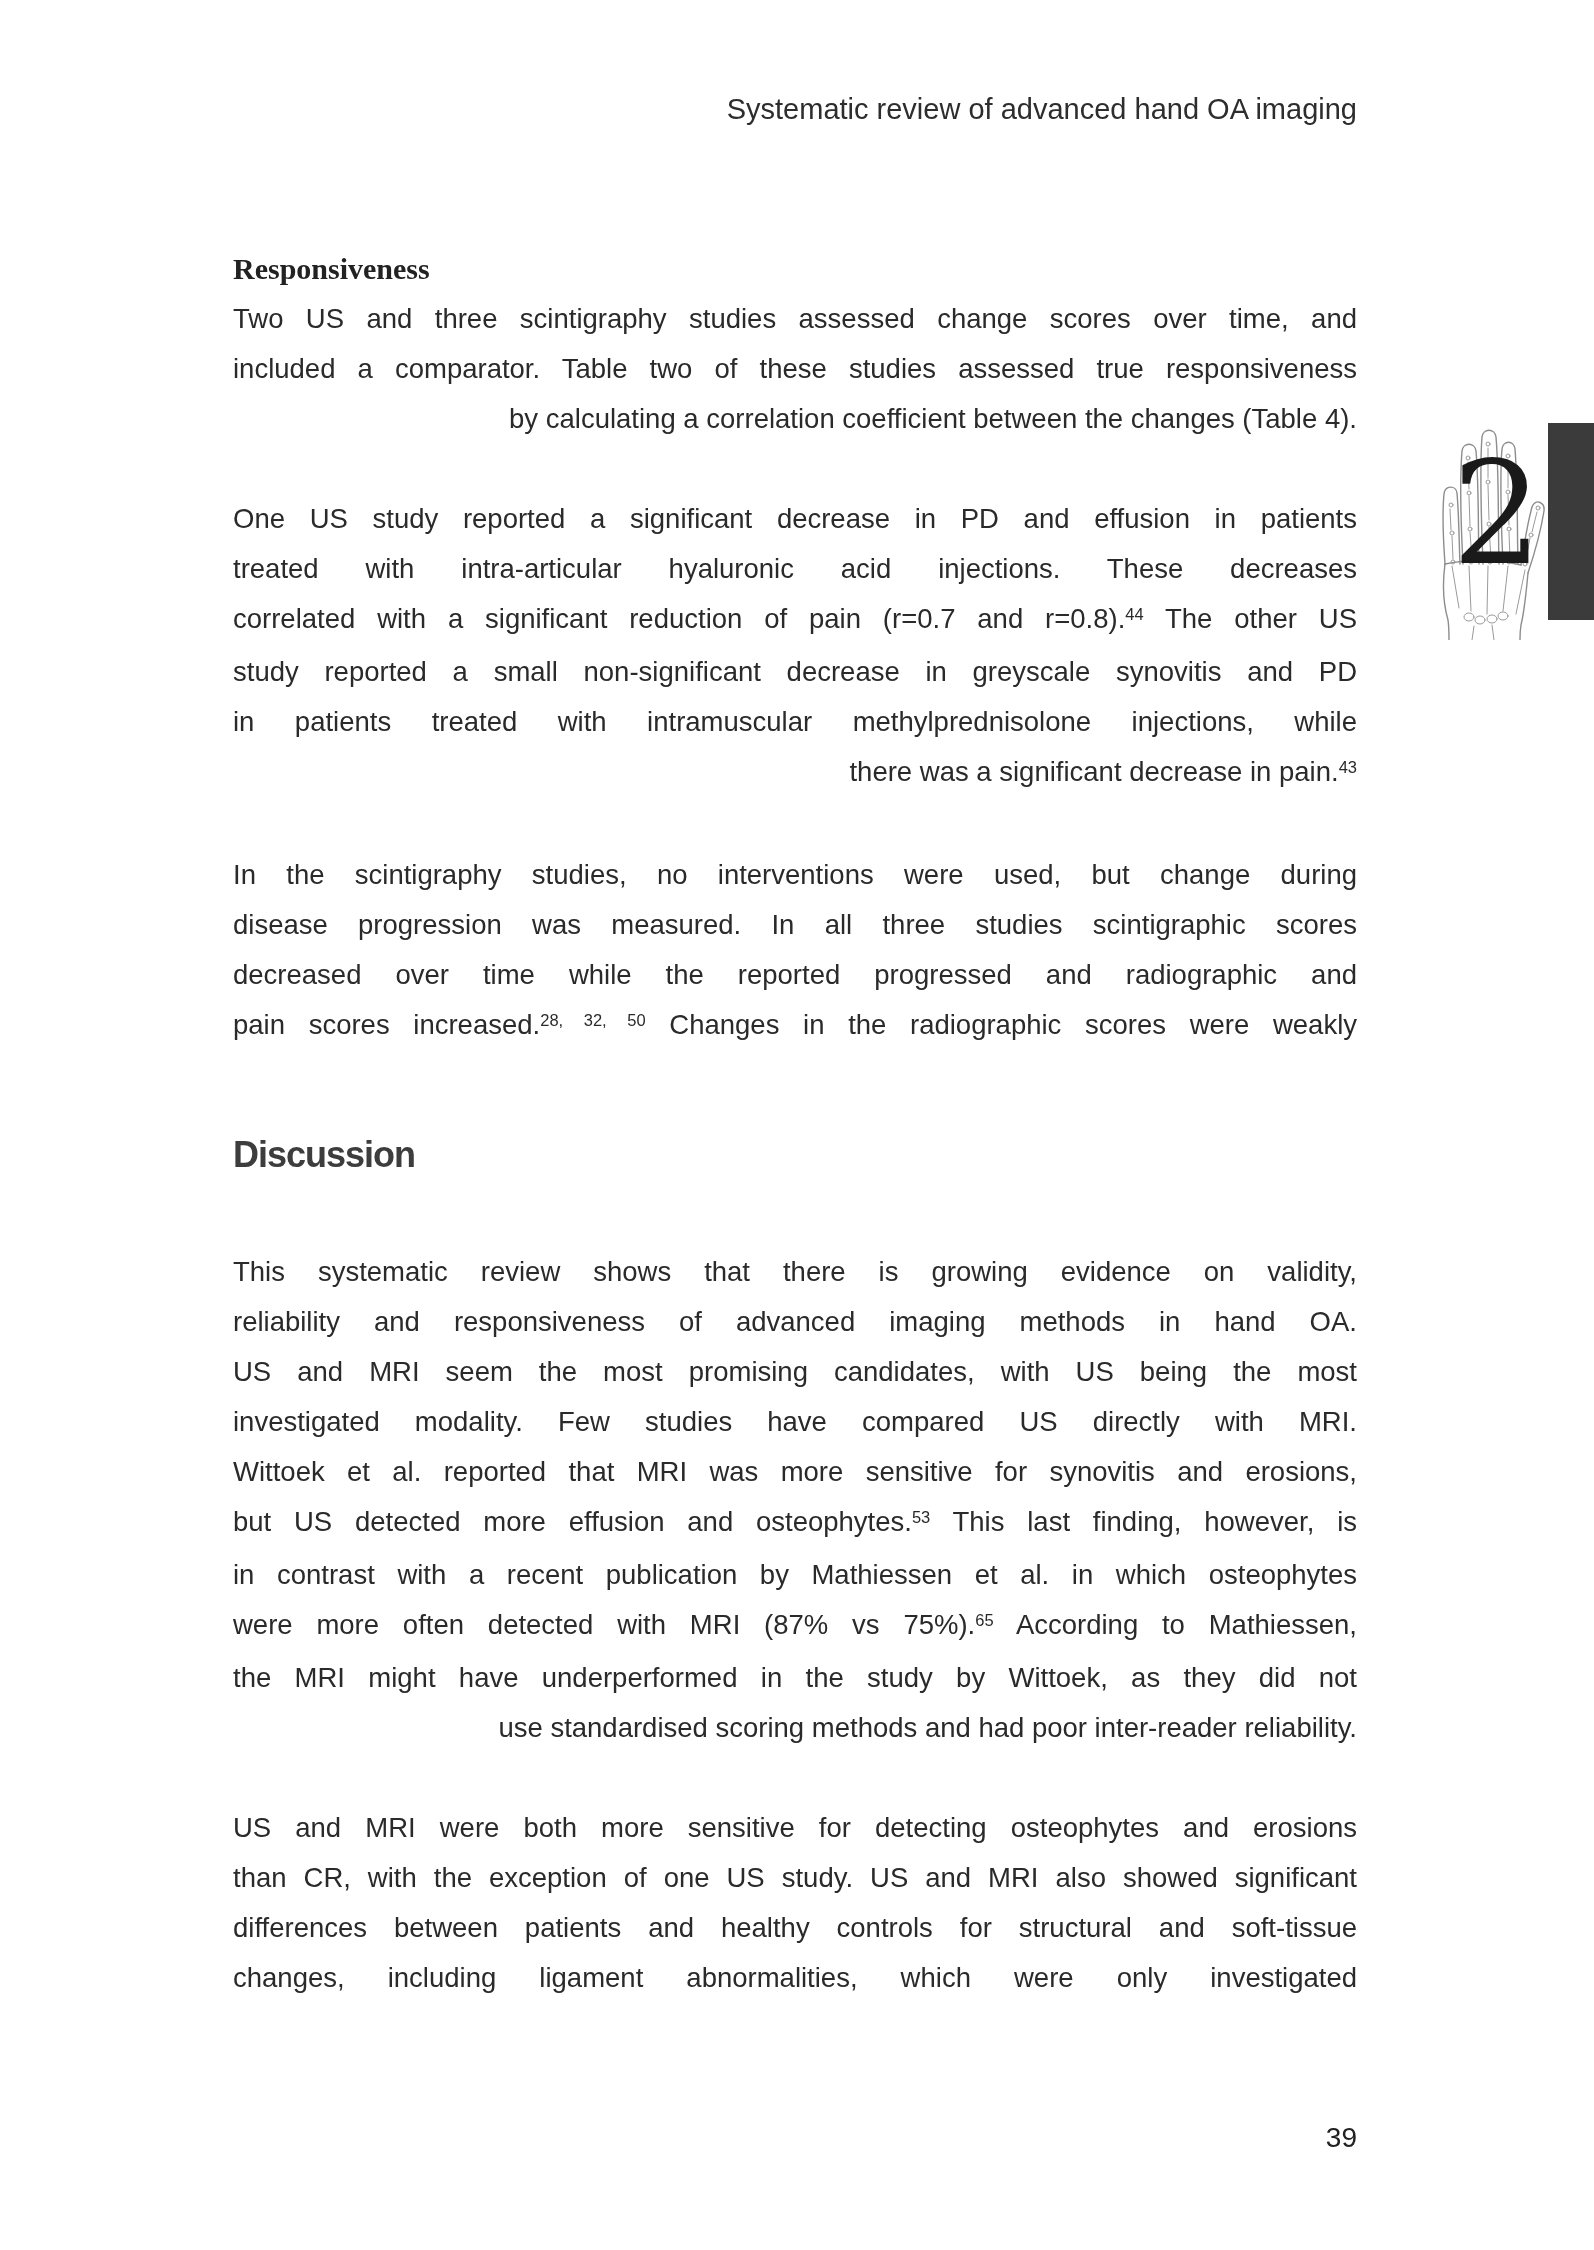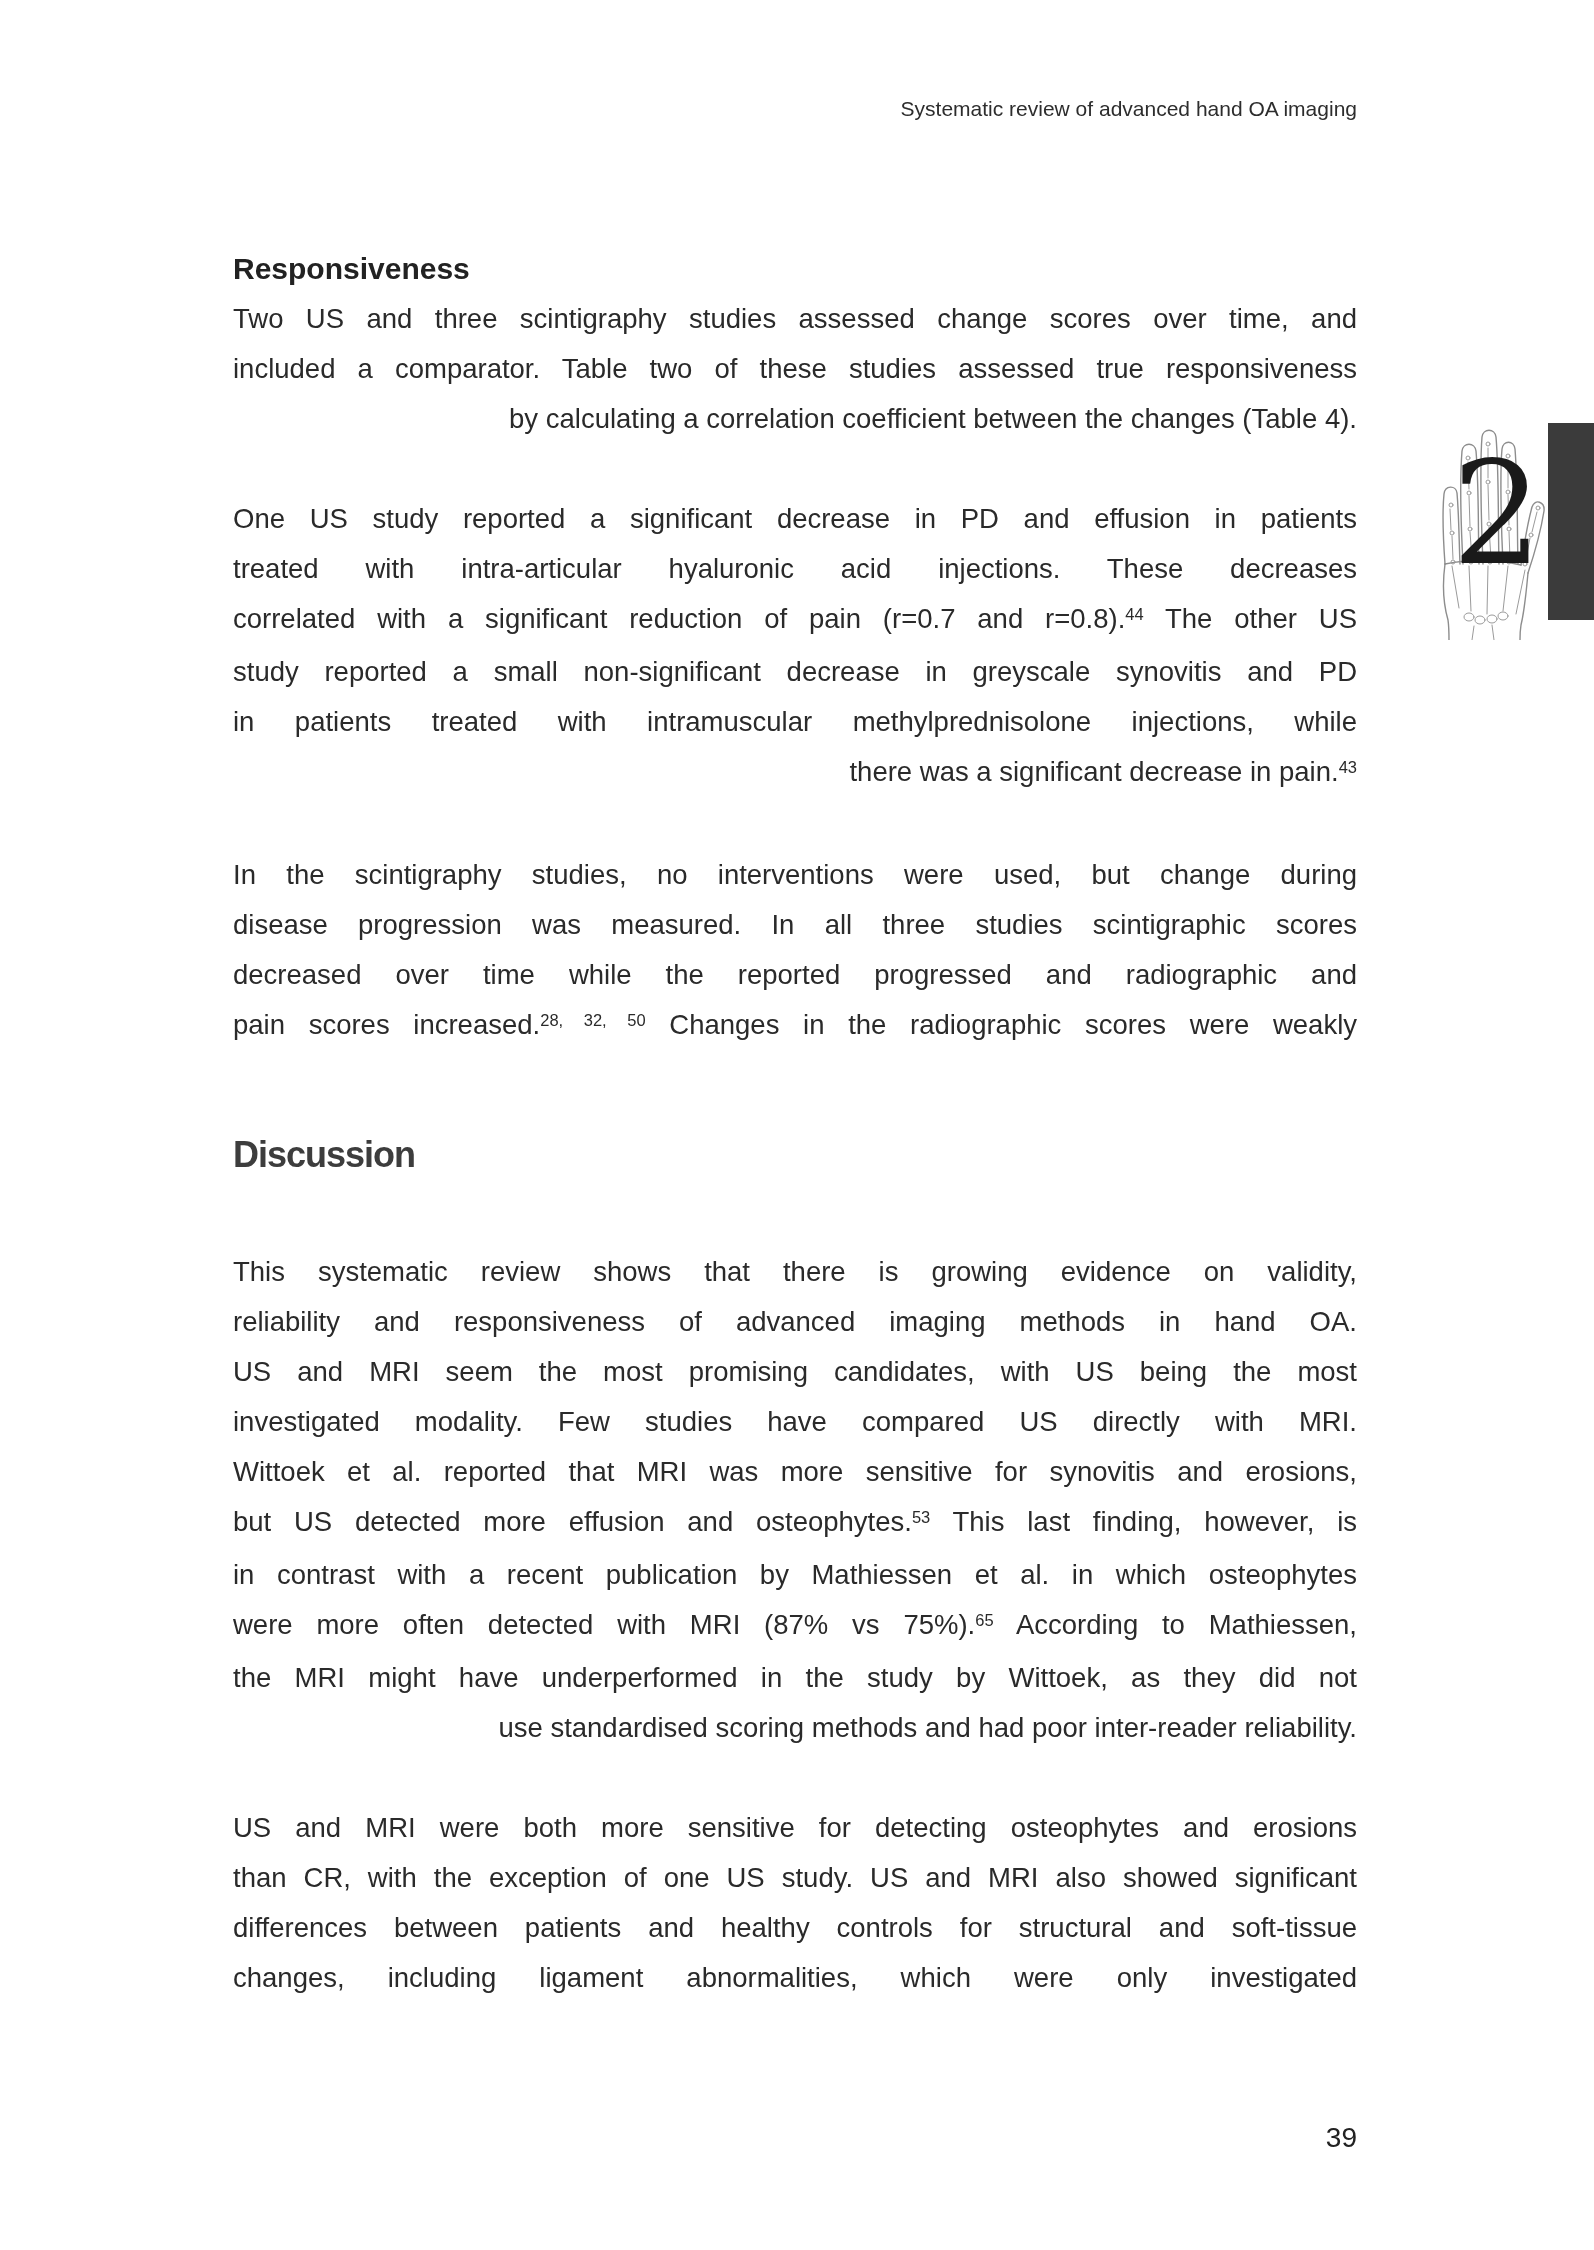--- a/index.html
+++ b/index.html
@@ -9,33 +9,34 @@
     height: 2250px;
     background: #ffffff;
     font-family: "Liberation Sans", sans-serif;
     color: #2a2a2a;
     overflow: hidden;
   }
   .running-header {
     position: absolute;
     left: 233px; top: 89px; width: 1124px;
     text-align: right;
-    font-size: 21px;
+    font-size: 29px;
     line-height: 40px;
     color: #2d2d2d;
   }
   #content-column {
     position: absolute;
     left: 233px; top: 244px; width: 1124px;
   }
   .subheading {
     font-weight: bold;
     font-size: 30px;
     line-height: 50px;
     color: #222222;
+    font-family: Liberation Serif, serif;
   }
   .heading {
     font-weight: bold;
     font-size: 36px;
     line-height: 60px;
     letter-spacing: -1px;
     color: #3d3d3d;
     margin-top: 72px;
     margin-bottom: 62px;
   }

